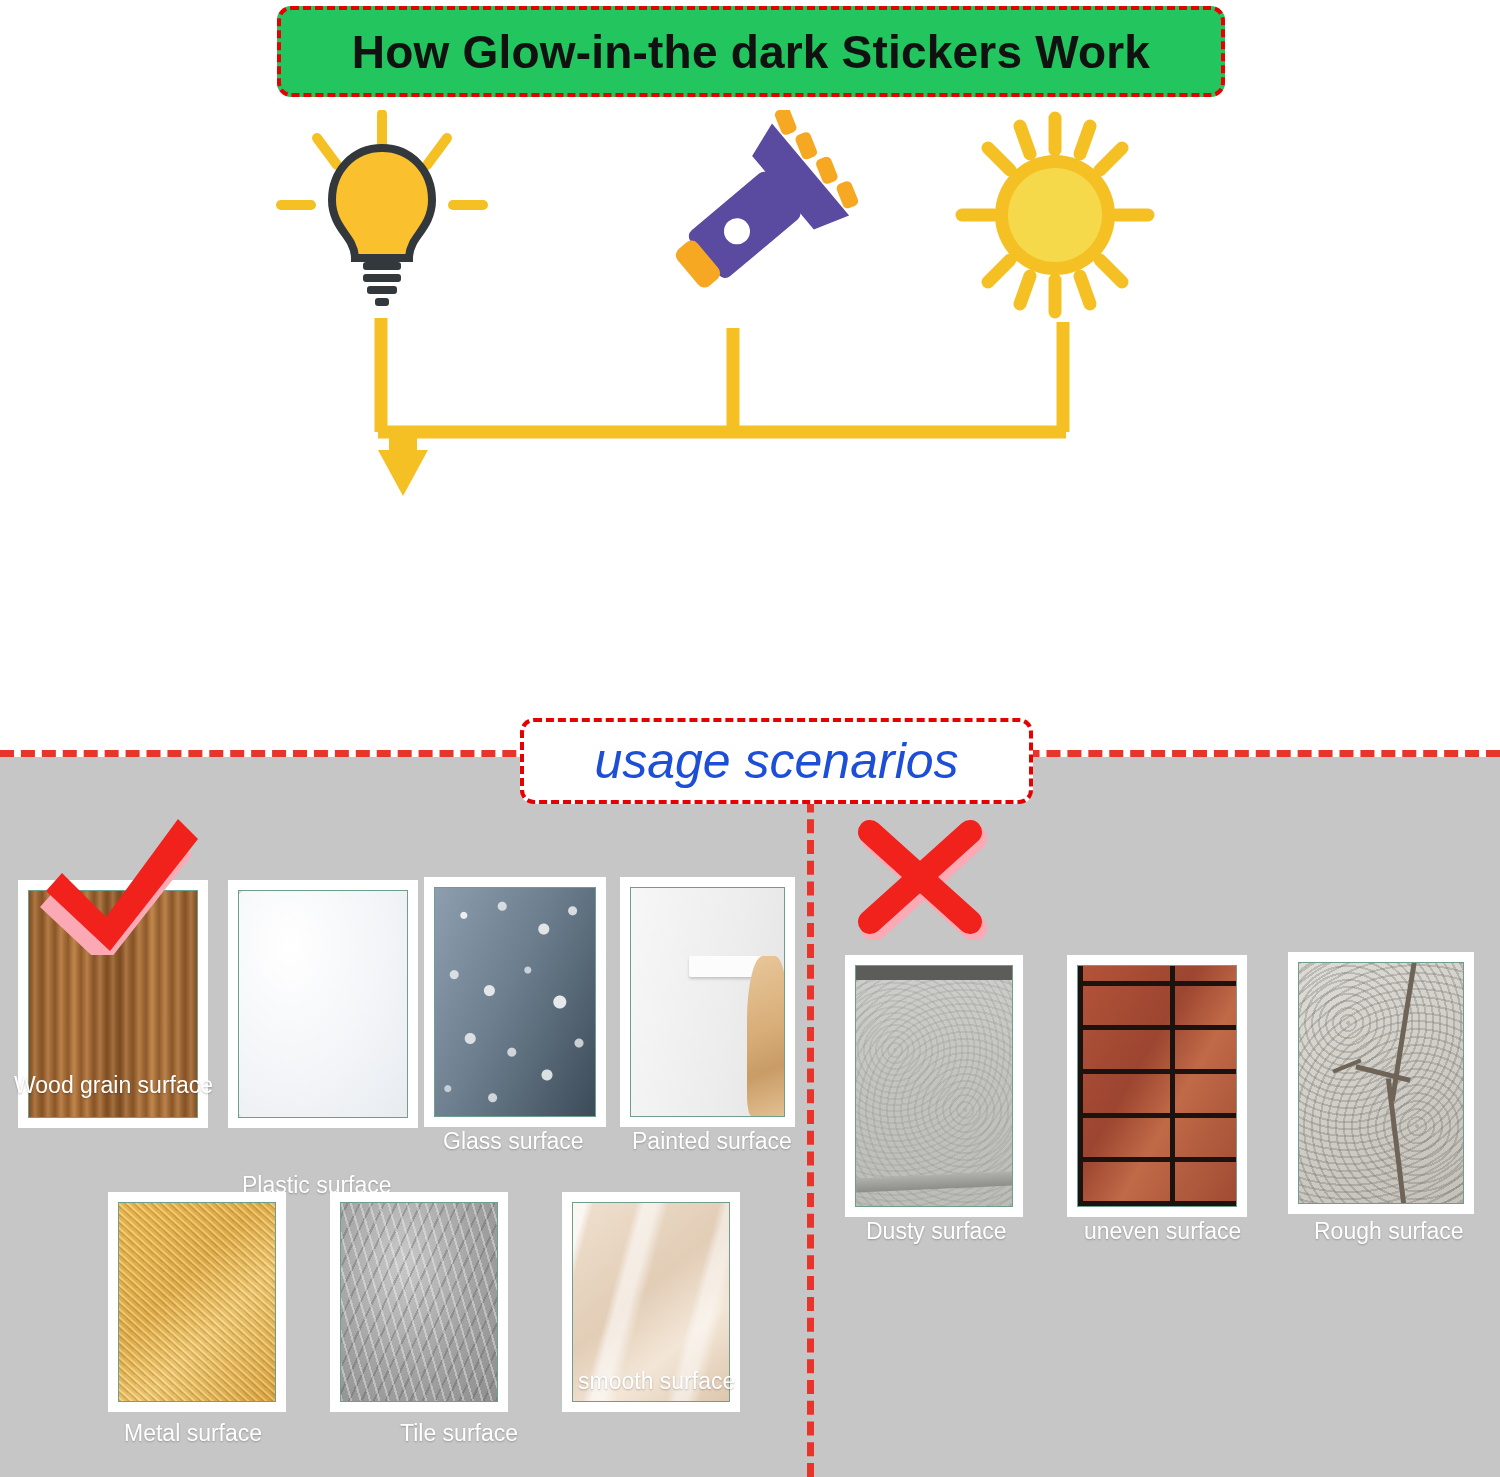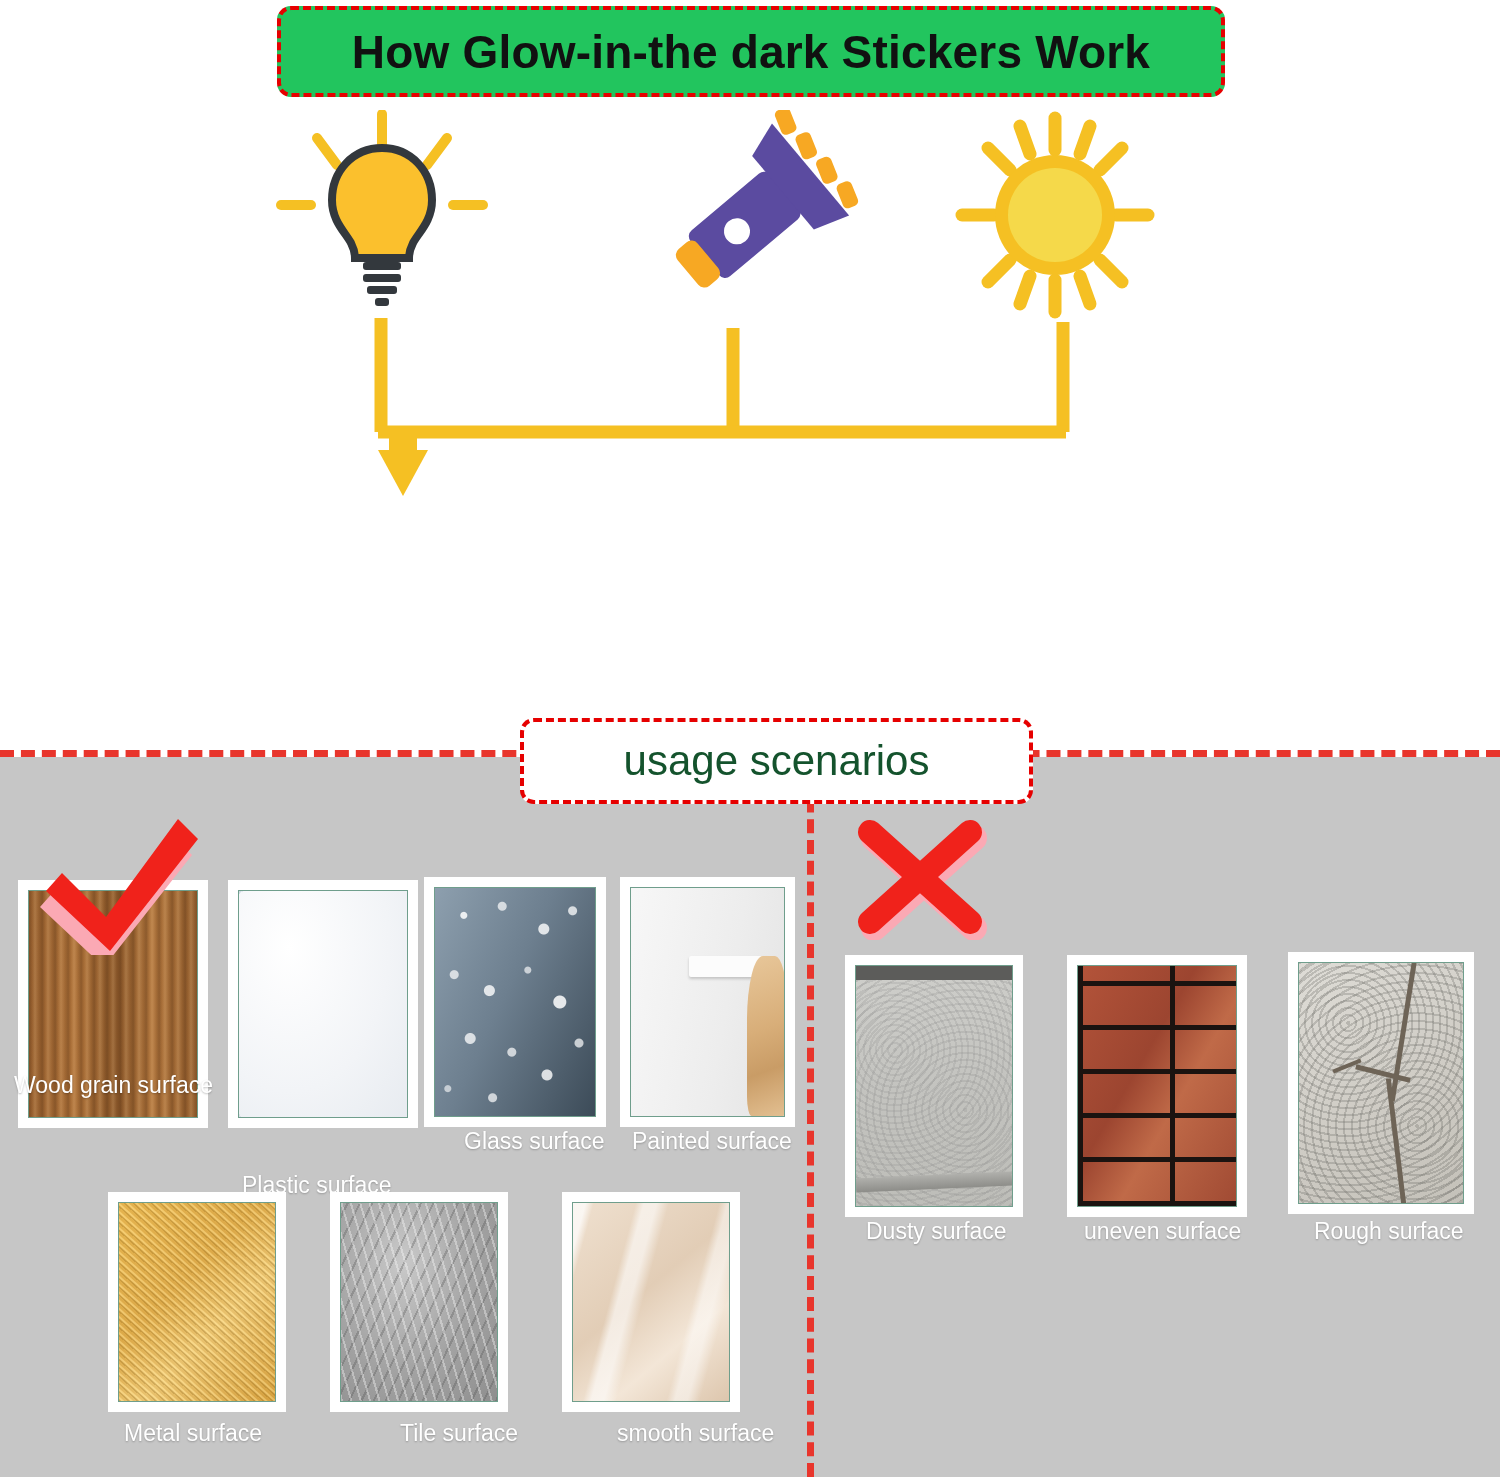--- a/index.html
+++ b/index.html
@@ -31,21 +31,21 @@
             border:1.6px solid #9c2a24;}
   #fish-glow{left:850px;top:470px;width:214px;height:222px;background:#050a06;}
   #fish-arrow{position:absolute;left:690px;top:553px;width:90px;height:52px;}
 
   
   #usage-banner{
     position:absolute;left:520px;top:718px;width:505px;height:78px;
     border:4px dashed #e60000;border-radius:14px;background:#fff;
     display:flex;align-items:center;justify-content:center;z-index:8;
   }
-  #usage-text{font-size:42px;font-weight:400;color:#14532d;white-space:nowrap;}
+  #usage-text{font-size:50px;font-weight:400;color:#1d4ed8;white-space:nowrap;font-style:italic;}
 
   
   #grey-panel{position:absolute;left:0;top:757px;width:1500px;height:720px;
               background:#c6c6c6;}
   #top-dash{position:absolute;left:0;top:750px;width:1500px;height:0;
             border-top:7px dashed #e8352c;z-index:7;}
   #mid-dash{position:absolute;left:807px;top:757px;width:0;height:720px;
             border-left:7px dashed #e8352c;z-index:7;}
 
   
@@ -325,21 +325,21 @@
       <div class="tex-plastic"></div>
     </div>
 </div>
 <div class="cap" style="left:242px;top:1128px;margin-top:44px;">Plastic surface</div>
 
 <div class="swatch" style="left:424px;top:877px;width:182px;height:250px;">
   <div class="swatch-inner">
       <div class="tex-glass"></div>
     </div>
 </div>
-<div class="cap" style="left:443px;top:1128px;margin-left:21px;">Glass surface</div>
+<div class="cap" style="left:443px;top:1128px;">Glass surface</div>
 
 <div class="swatch" style="left:620px;top:877px;width:175px;height:250px;">
   <div class="swatch-inner">
     <div class="tex-painted">
       <div class="hook"></div>
       <div class="towel"></div>
     </div>
   </div>
 </div>
 <div class="cap" style="left:632px;top:1128px;">Painted surface</div>
@@ -356,21 +356,21 @@
       <div class="tex-tile"></div>
     </div>
 </div>
 <div class="cap" style="left:356px;top:1420px;margin-left:44px;">Tile surface</div>
 
 <div class="swatch" style="left:562px;top:1192px;width:178px;height:220px;">
   <div class="swatch-inner">
       <div class="tex-smooth"></div>
     </div>
 </div>
-<div class="cap" style="left:578px;top:1420px;margin-left:39px;">smooth surface</div>
+<div class="cap" style="left:578px;top:1368px;">smooth surface</div>
 
 <div class="swatch" style="left:845px;top:955px;width:178px;height:262px;">
   <div class="swatch-inner">
       <div class="tex-dusty"></div>
     </div>
 </div>
 <div class="cap" style="left:866px;top:1218px;">Dusty surface</div>
 
 <div class="swatch" style="left:1067px;top:955px;width:180px;height:262px;">
   <div class="swatch-inner">

